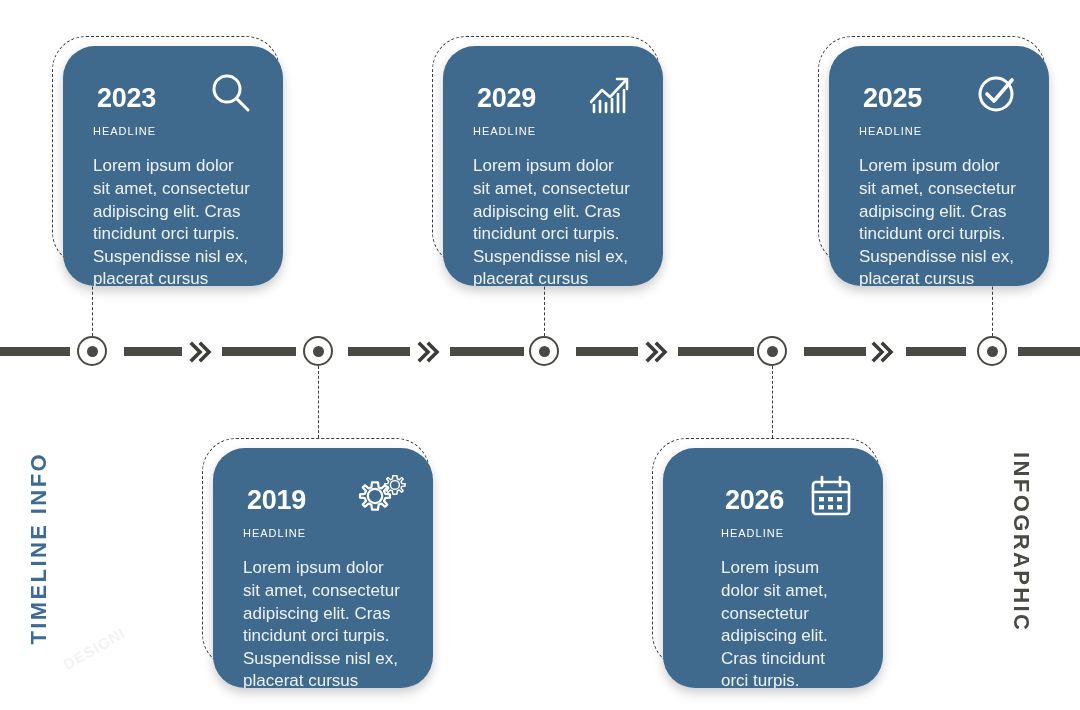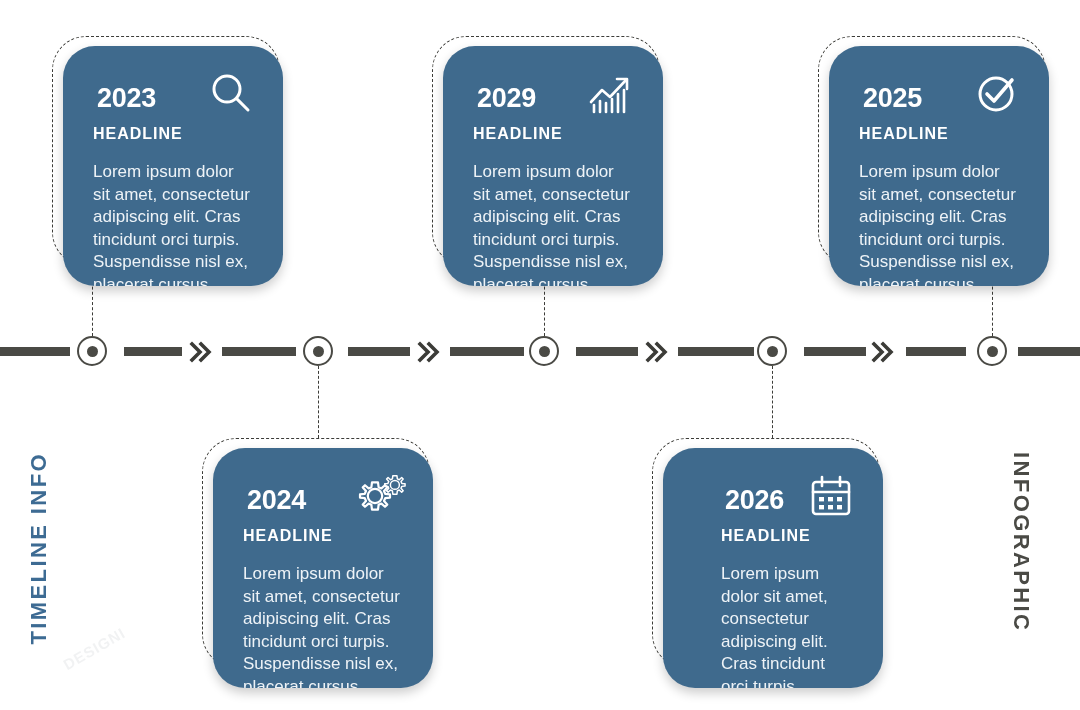--- a/index.html
+++ b/index.html
@@ -89,22 +89,22 @@
 
   .year {
     font-size: 27px;
     font-weight: bold;
     color: #ffffff;
     line-height: 1.05;
     letter-spacing: -0.3px;
     margin: 4px;
   }
   .headline {
-    font-size: 16px;
-    font-weight: bold;
+    font-size: 11px;
+    font-weight: normal;
     color: #ffffff;
     letter-spacing: 1.0px;
     margin: 13px 0 0 0;
     line-height: 1.1;
   }
   .body-text {
     font-size: 17px;
     color: #eef3f7;
     line-height: 1.33;
     margin: 18px 0 0 0;
@@ -273,21 +273,21 @@
             <g transform="translate(4,10)">
               <circle cx="16" cy="16" r="7.2"></circle>
               <path d="M16 2.4 L19 2.4 L19.6 7.2 L22.4 8.4 L26 5.2 L28.2 7.4 L25 11 L26.2 13.8 L31 14.4 L31 17.6 L26.2 18.2 L25 21 L28.2 24.6 L26 26.8 L22.4 23.6 L19.6 24.8 L19 29.6 L16 29.6 L13 29.6 L12.4 24.8 L9.6 23.6 L6 26.8 L3.8 24.6 L7 21 L5.8 18.2 L1 17.6 L1 14.4 L5.8 13.8 L7 11 L3.8 7.4 L6 5.2 L9.6 8.4 L12.4 7.2 L13 2.4 Z"></path>
             </g>
             <g transform="translate(29,4) scale(0.68)">
               <circle cx="16" cy="16" r="6.6"></circle>
               <path d="M16 2.4 L19 2.4 L19.6 7.2 L22.4 8.4 L26 5.2 L28.2 7.4 L25 11 L26.2 13.8 L31 14.4 L31 17.6 L26.2 18.2 L25 21 L28.2 24.6 L26 26.8 L22.4 23.6 L19.6 24.8 L19 29.6 L16 29.6 L13 29.6 L12.4 24.8 L9.6 23.6 L6 26.8 L3.8 24.6 L7 21 L5.8 18.2 L1 17.6 L1 14.4 L5.8 13.8 L7 11 L3.8 7.4 L6 5.2 L9.6 8.4 L12.4 7.2 L13 2.4 Z"></path>
             </g>
           </svg>
         </div>
-        <p class="year">2024</p>
+        <p class="year">2019</p>
         <p class="headline">HEADLINE</p>
         <p class="body-text">Lorem ipsum dolor sit amet, consectetur adipiscing elit. Cras tincidunt orci turpis. Suspendisse nisl ex, placerat cursus neque ac, luctus dictum diam. Nulla justo</p>
       </div>
     </div>
   </div>
 
   <div class="card-wrap" style="left:652px; top:438px; width:240px; height:240px;">
     <div class="dash-outline" style="left:0px; top:0px; width:228px; height:230px;"></div>
     <div class="card" style="left:11px; top:10px; width:220px; height:240px;padding-left:28px;">
       <div class="card-inner">

